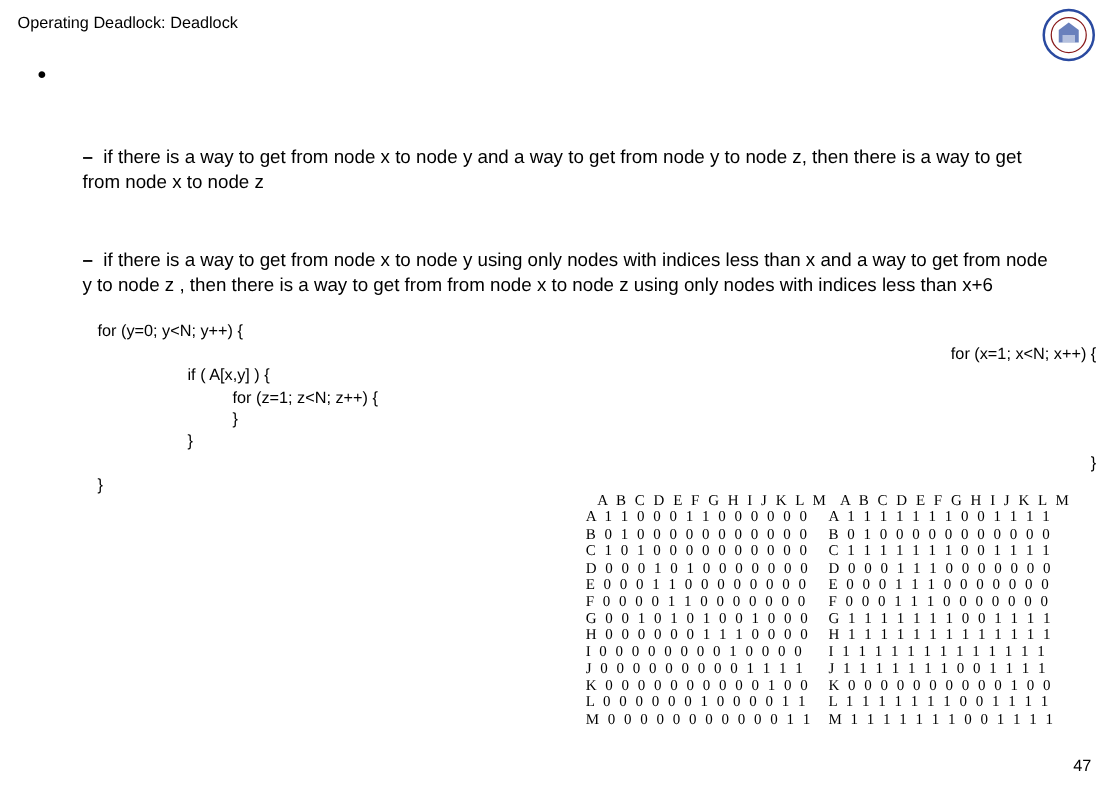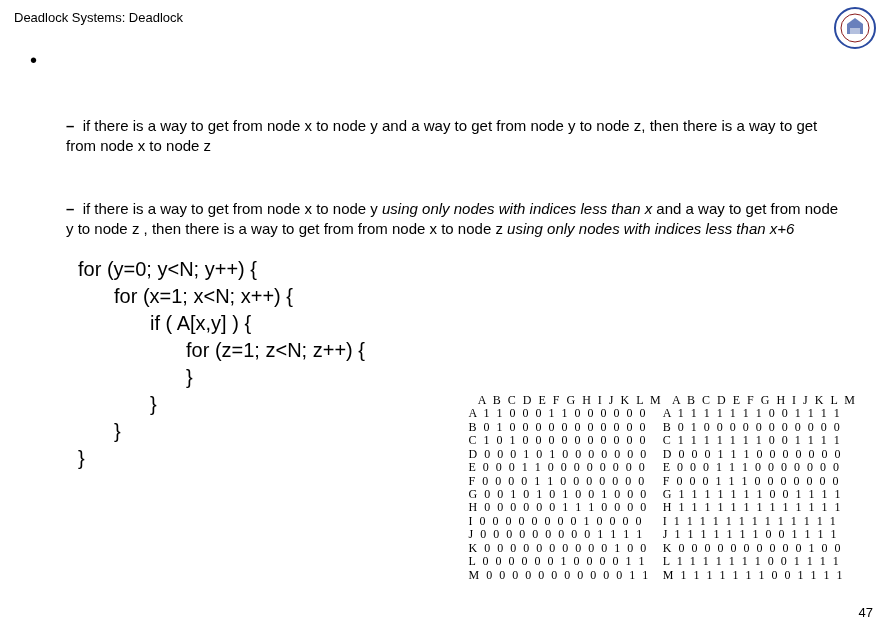--- a/index.html
+++ b/index.html
@@ -36,29 +36,29 @@
       margin-left: 52px;
       margin-right: 30px;
       font-size: 15px;
       line-height: 1.3;
       margin-bottom: 10px;
       margin-top: 44px;
     }
     .sub-bullet .dash {
       font-weight: bold;
     }
-    .italic { font-style: italic; }
+    .italic { }
     .code-block {
       margin-left: 64px;
       margin-top: 18px;
-      font-size: 20px;
+      font-size: 13px;
       line-height: 1.35;
       font-family: Arial, Helvetica, sans-serif;
     }
-    .indent1 { padding-left: 36px; }
+    .indent1 { padding-left: 36px; text-align: right; }
     .indent2 { padding-left: 72px; }
     .indent3 { padding-left: 108px; }
     .indent4 { padding-left: 144px; }
     .matrices {
       position: absolute;
       bottom: 48px;
       right: 34px;
       display: flex;
     }
     .matrix {
@@ -71,21 +71,21 @@
     .page-num {
       position: absolute;
       bottom: 10px;
       right: 18px;
       font-size: 13px;
     }
   </style>
 </head>
 <body>
 
-<div class="header">Deadlock Systems: Deadlock</div>
+<div class="header">Operating Deadlock: Deadlock</div>
 
 <div class="logo">
   <svg viewBox="0 0 44 44">
     <circle cx="22" cy="22" r="20" fill="none" stroke="#2a4aa0" stroke-width="2"></circle>
     <circle cx="22" cy="22" r="14" fill="none" stroke="#8a1c1c" stroke-width="1"></circle>
     <path d="M14 18 L22 12 L30 18 L30 28 L14 28 Z" fill="#2a4aa0" opacity="0.7"></path>
     <rect x="17" y="22" width="10" height="6" fill="#fff" opacity="0.5"></rect>
   </svg>
 </div>
 

